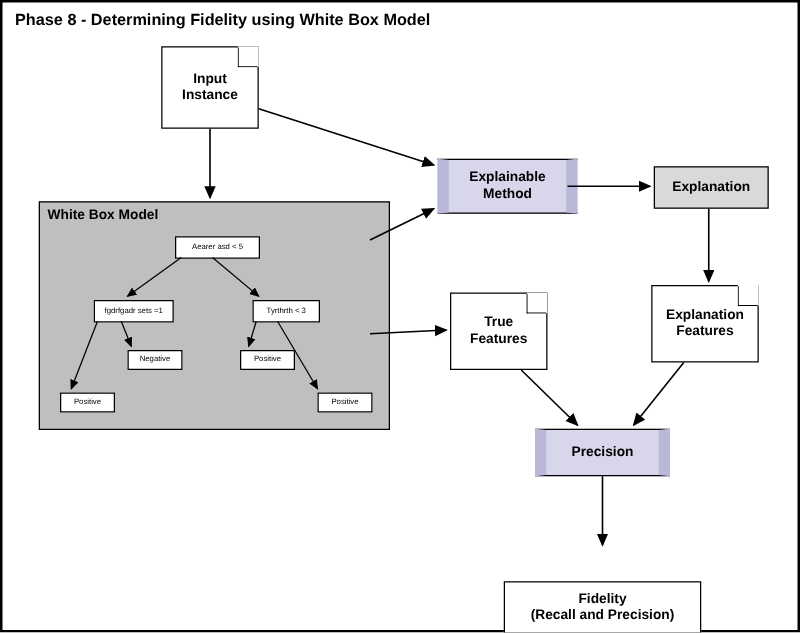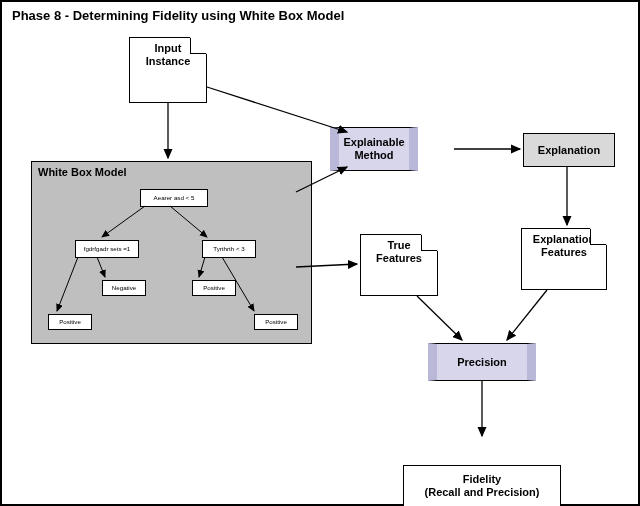--- a/index.html
+++ b/index.html
@@ -23,20 +23,21 @@
     font-size: 13px;
   }
   .doc-box {
     position: absolute;
     background: #fff;
     border: 1px solid #000;
     text-align: center;
     font-size: 11px;
     font-weight: bold;
     display: flex;
+    align-items: center;
     justify-content: center;
     padding: 4px;
     line-height: 1.15;
   }
   .doc-box::before {
     content: "";
     position: absolute;
     top: -1px;
     right: -1px;
     width: 16px;
@@ -115,21 +116,21 @@
 <body>
 
 <div class="canvas">
 
   <div class="title">Phase 8 - Determining Fidelity using White Box Model</div>
 
   <div class="doc-box" style="left:127px; top:35px; width:78px; height:66px;">
     <span>Input<br>Instance</span>
   </div>
 
-  <div class="plain-box purple-box" style="left:328px; top:125px; width:88px; height:44px;">
+  <div class="plain-box purple-box" style="left:348px; top:125px; width:112px; height:44px;">
     <span>Explainable<br>Method</span>
   </div>
 
   <div class="plain-box gray-box" style="left:521px; top:131px; width:92px; height:34px;">
     <span>Explanation</span>
   </div>
 
   <div class="WBM-container" style="left:13px; top:159px; width:281px; height:183px;margin-left:16px;">
     <div class="WBM-title">White Box Model</div>
 

